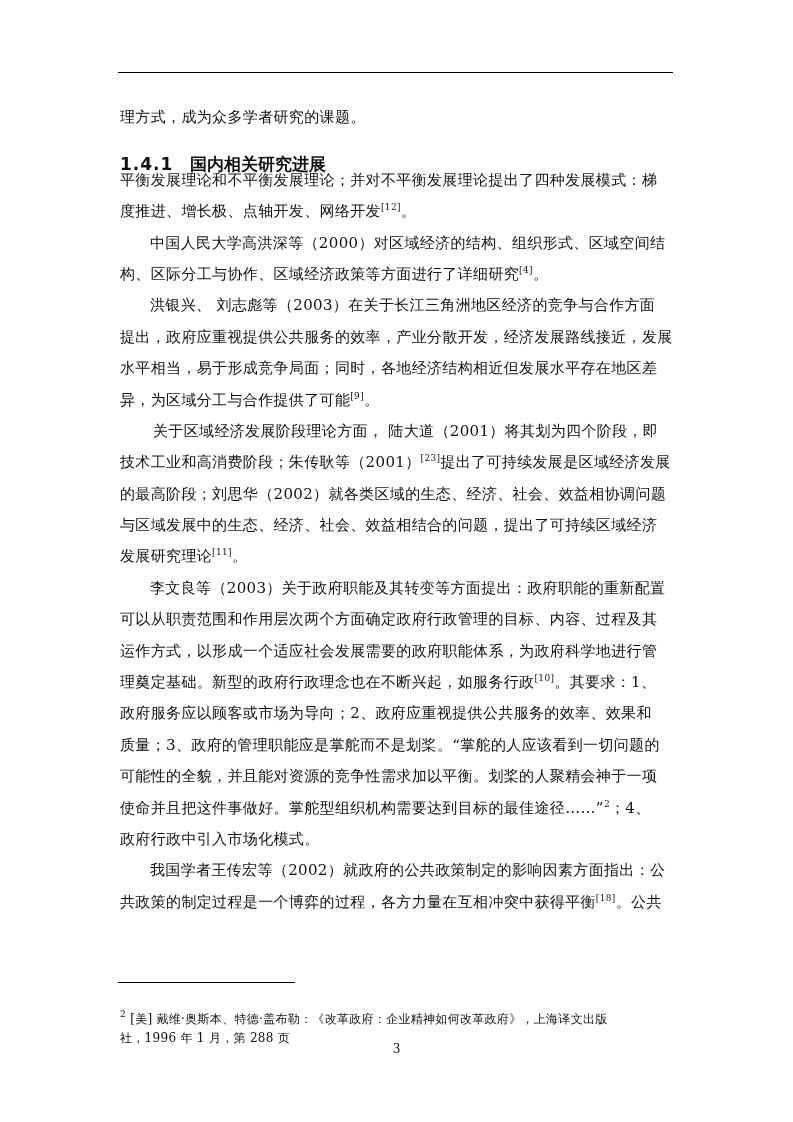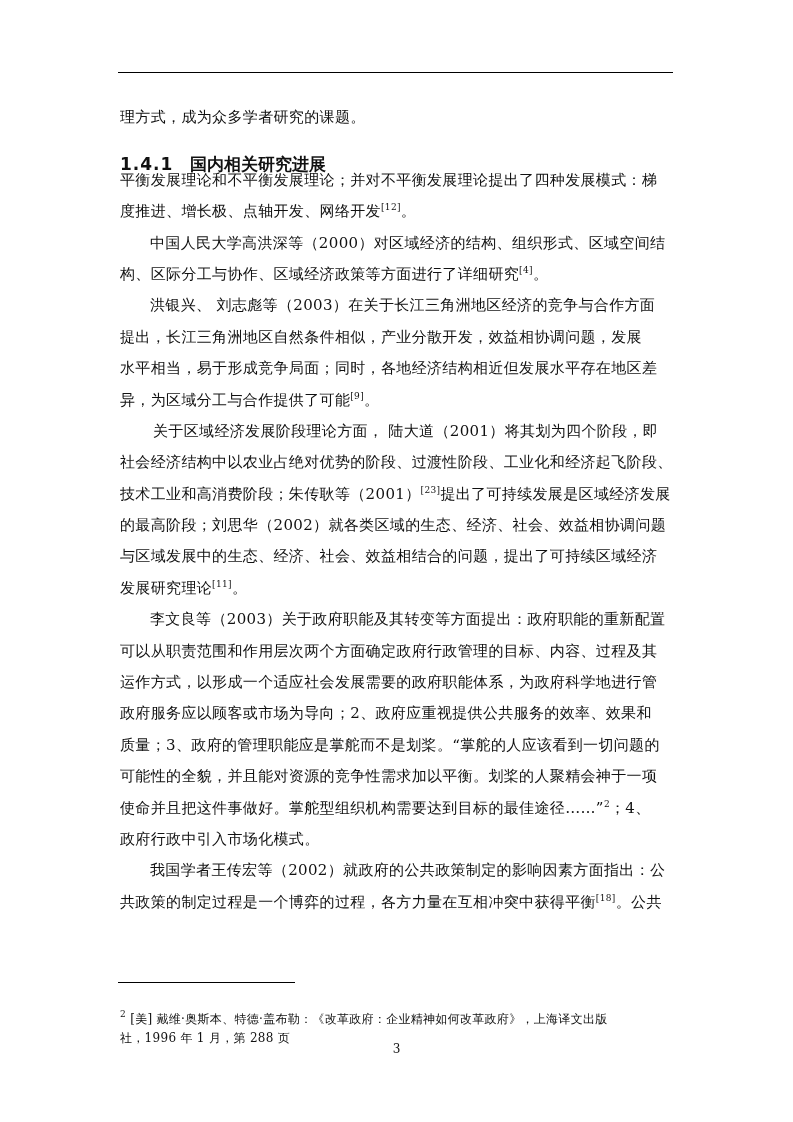--- a/index.html
+++ b/index.html
@@ -41,38 +41,38 @@
     <div class="line"><span>度推进、增长极、点轴开发、网络开发</span><sup>[12]</sup><span>。</span></div>
   </div>
 
   <div>
     <div class="line indent"><span>中国人民大学高洪深等（2000）对区域经济的结构、组织形式、区域空间结</span></div>
     <div class="line"><span>构、区际分工与协作、区域经济政策等方面进行了详细研究</span><sup>[4]</sup><span>。</span></div>
   </div>
 
   <div>
     <div class="line indent"><span>洪银兴、 刘志彪等（2003）在关于长江三角洲地区经济的竞争与合作方面</span></div>
-    <div class="line"><span>提出，长江三角洲地区自然条件相似，产业分散开发，效益相协调问题，发展</span></div>
+    <div class="line"><span>提出，政府应重视提供公共服务的效率，产业分散开发，经济发展路线接近，发展</span></div>
     <div class="line"><span>水平相当，易于形成竞争局面；同时，各地经济结构相近但发展水平存在地区差</span></div>
     <div class="line"><span>异，为区域分工与合作提供了可能</span><sup>[9]</sup><span>。</span></div>
   </div>
 
   <div>
     <div class="line indent-more"><span>关于区域经济发展阶段理论方面， 陆大道（2001）将其划为四个阶段，即</span></div>
-    <div class="line"><span>社会经济结构中以农业占绝对优势的阶段、过渡性阶段、工业化和经济起飞阶段、</span></div>
     <div class="line"><span>技术工业和高消费阶段；朱传耿等（2001）</span><sup>[23]</sup><span>提出了可持续发展是区域经济发展</span></div>
     <div class="line"><span>的最高阶段；刘思华（2002）就各类区域的生态、经济、社会、效益相协调问题</span></div>
     <div class="line"><span>与区域发展中的生态、经济、社会、效益相结合的问题，提出了可持续区域经济</span></div>
     <div class="line"><span>发展研究理论</span><sup>[11]</sup><span>。</span></div>
   </div>
 
   <div>
     <div class="line indent"><span>李文良等（2003）关于政府职能及其转变等方面提出：政府职能的重新配置</span></div>
     <div class="line"><span>可以从职责范围和作用层次两个方面确定政府行政管理的目标、内容、过程及其</span></div>
     <div class="line"><span>运作方式，以形成一个适应社会发展需要的政府职能体系，为政府科学地进行管</span></div>
+    <div class="line"><span>理奠定基础。新型的政府行政理念也在不断兴起，如服务行政</span><sup>[10]</sup><span>。其要求：1、</span></div>
     <div class="line"><span>政府服务应以顾客或市场为导向；2、政府应重视提供公共服务的效率、效果和</span></div>
     <div class="line"><span>质量；3、政府的管理职能应是掌舵而不是划桨。“掌舵的人应该看到一切问题的</span></div>
     <div class="line"><span>可能性的全貌，并且能对资源的竞争性需求加以平衡。划桨的人聚精会神于一项</span></div>
     <div class="line"><span>使命并且把这件事做好。掌舵型组织机构需要达到目标的最佳途径……”</span><sup>2</sup><span>；4、</span></div>
     <div class="line"><span>政府行政中引入市场化模式。</span></div>
   </div>
 
   <div>
     <div class="line indent"><span>我国学者王传宏等（2002）就政府的公共政策制定的影响因素方面指出：公</span></div>
     <div class="line"><span>共政策的制定过程是一个博弈的过程，各方力量在互相冲突中获得平衡</span><sup>[18]</sup><span>。公共</span></div>

